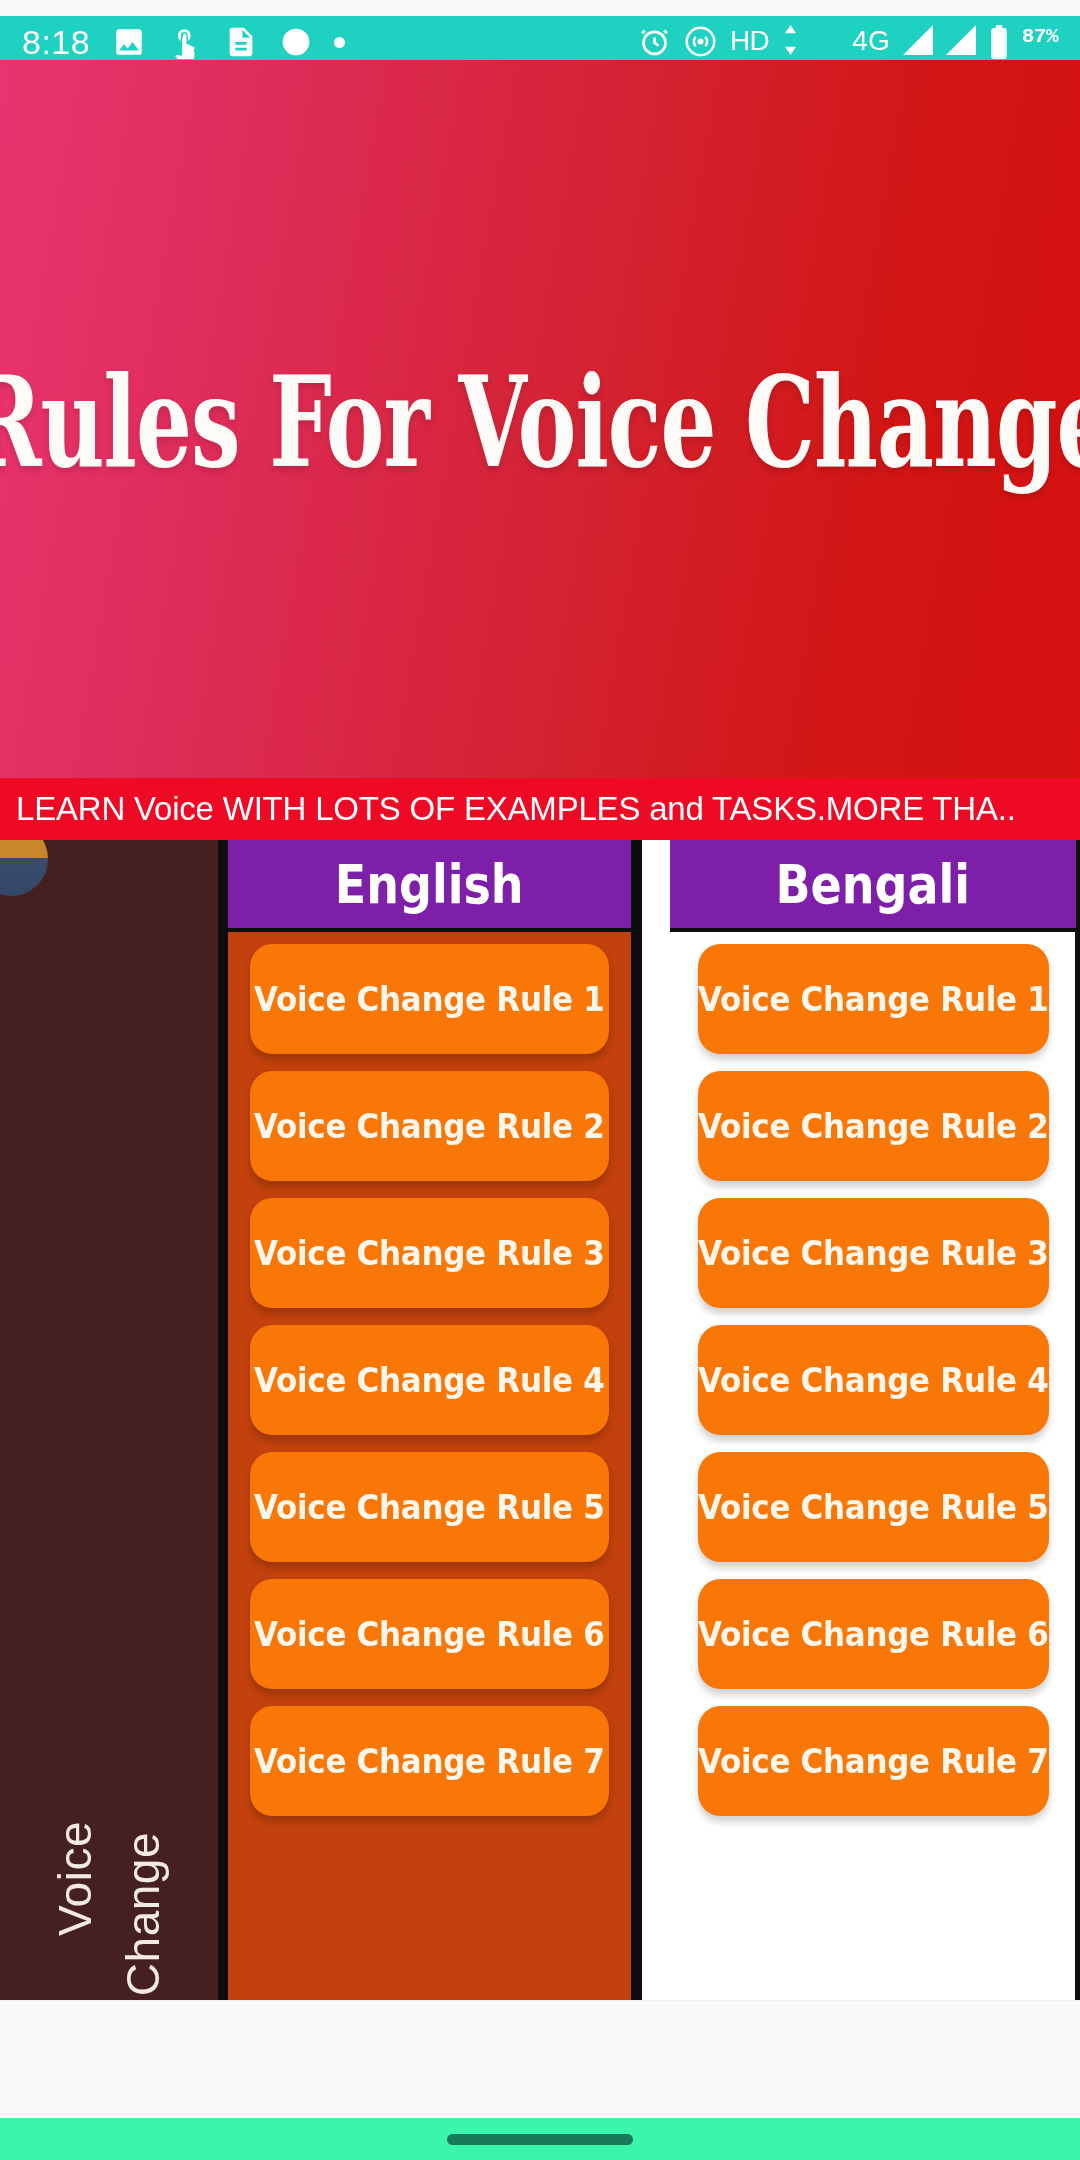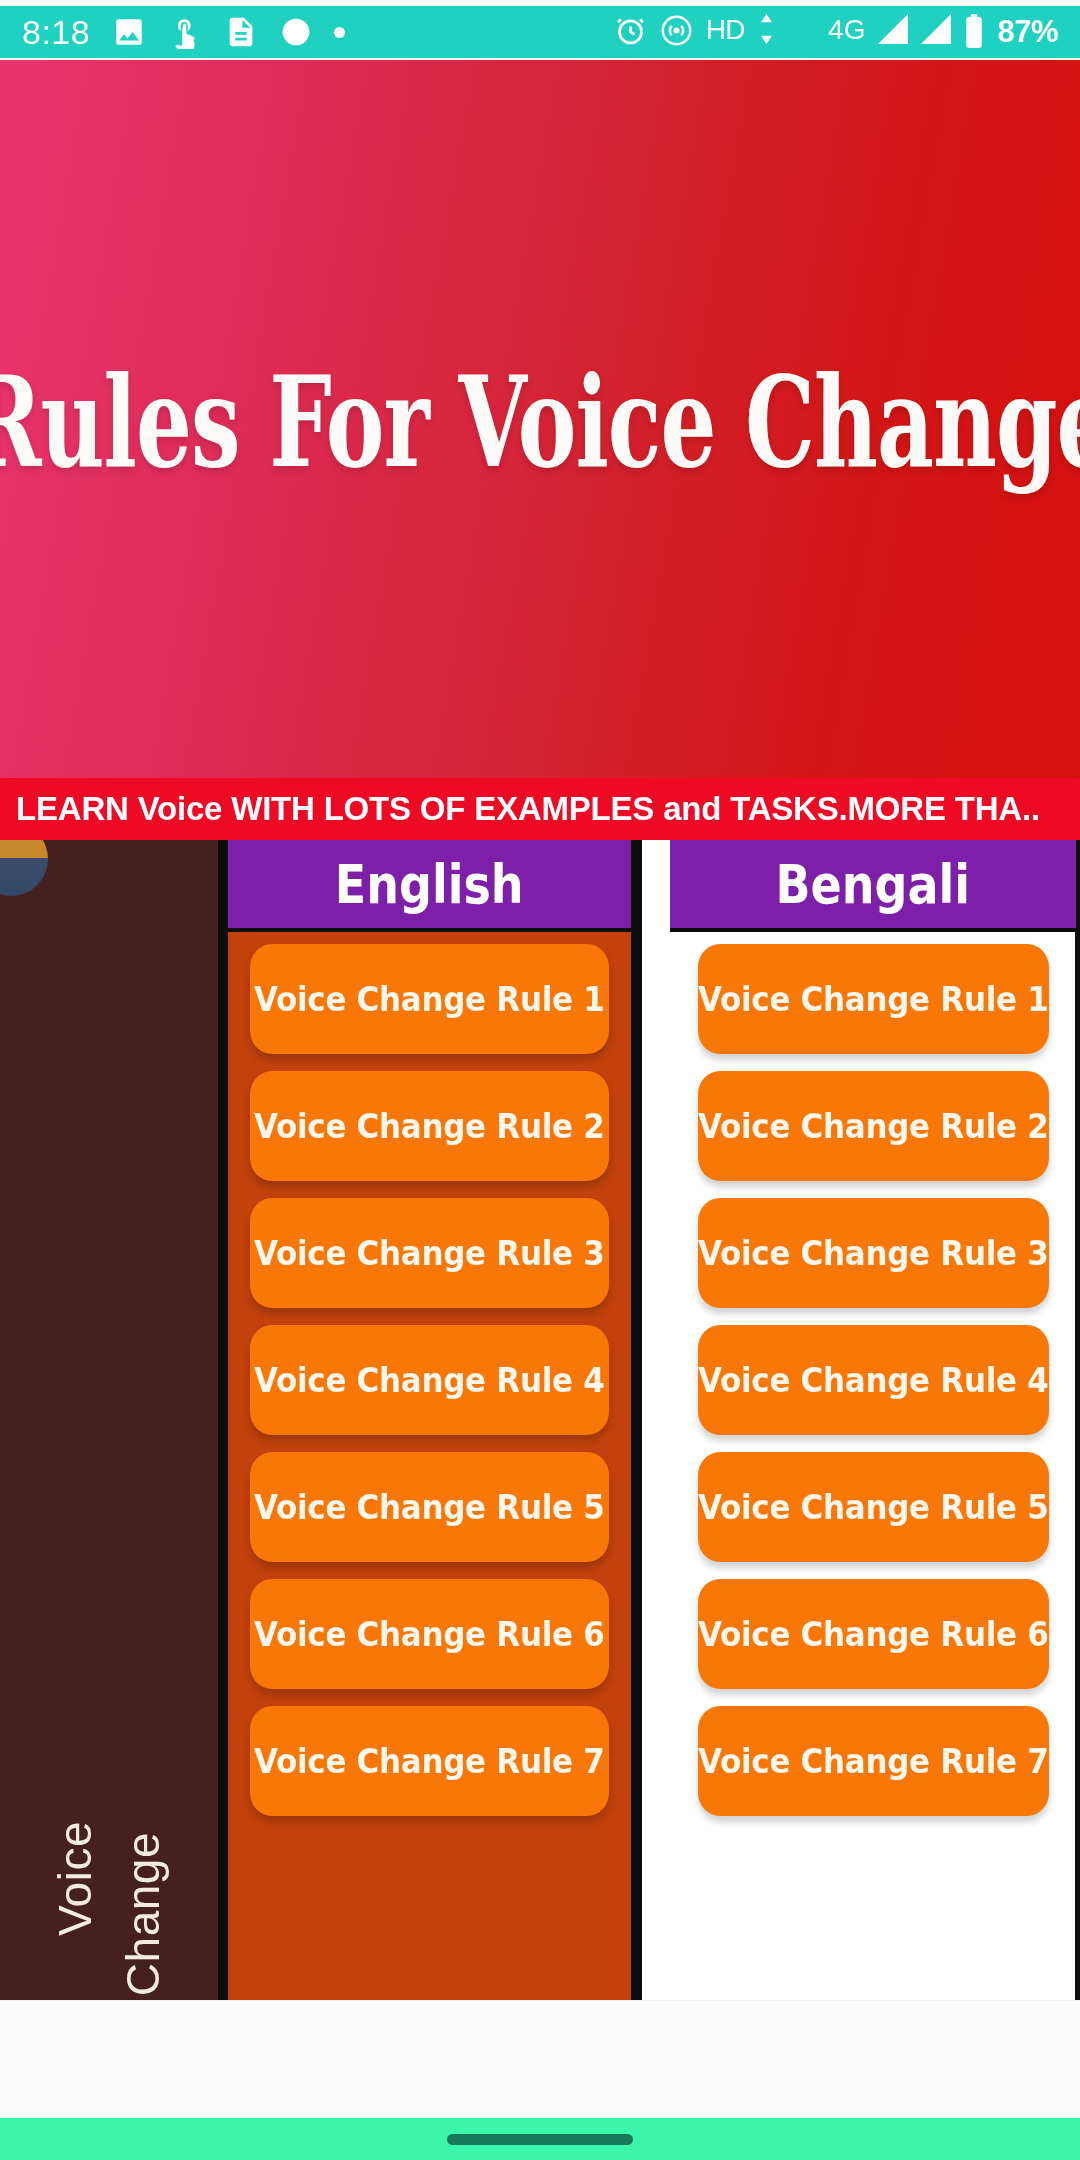--- a/index.html
+++ b/index.html
@@ -5,35 +5,35 @@
   * { margin:0; padding:0; box-sizing:border-box; }
   html, body {
     width:1080px; height:2160px;
     font-family:"Liberation Sans", sans-serif;
     overflow:hidden;
     background:#fafafa;
   }
 
   
   #status-bar{
-    position:absolute; top:6px; left:0;
+    position:absolute; top:16px; left:0;
     width:1080px; height:52px;
     background:#1FD1C0;
     display:flex; align-items:center;
     padding:0 22px;
     color:#ffffff;
   }
   #status-left{ display:flex; align-items:center; gap:22px; }
   #clock{ font-size:34px; font-weight:400; letter-spacing:.5px; }
   #status-right{ margin-left:auto; display:flex; align-items:flex-start; gap:13px; }
   .sicon{ display:inline-flex; align-items:center; justify-content:center; }
   .sicon svg{ display:block; }
   #hd-text{ font-size:28px; font-weight:500; letter-spacing:-.5px; }
   #net-text{ font-size:28px; font-weight:500;margin-left:40px; }
-  #battery-pct{ font-size:31px; font-weight:700; letter-spacing:-.5px; }
+  #battery-pct{ font-size:21px; font-weight:700; letter-spacing:-.5px;font-family:Liberation Mono, monospace; }
   .tri{ width:0;height:0; border-left:30px solid transparent; border-bottom:30px solid #fff; }
   .dot-small{ width:11px;height:11px;border-radius:50%;background:#fff; }
 
   
   #hero{
     position:absolute; top:60px; left:0;
     width:1080px; height:718px;
     background:linear-gradient(100deg,#EA3470 0%, #DF2C5A 22%, #D32230 55%, #D21616 78%, #D61010 100%);
     display:flex; align-items:center; justify-content:center;
   }
@@ -53,21 +53,21 @@
   #marquee{
     position:absolute; top:778px; left:0;
     width:1080px; height:62px;
     background:#EE0A24;
     display:flex; align-items:center;
     overflow:hidden;
   }
   #marquee-text{
     color:#ffffff;
     font-size:33px;
-    font-weight:700;
+    font-weight:400;
     white-space:nowrap;
     padding-left:16px;
     letter-spacing:-.2px;
   }
 
   
   #content{
     position:absolute; top:840px; left:0;
     width:1080px; height:1160px;
     display:flex;

